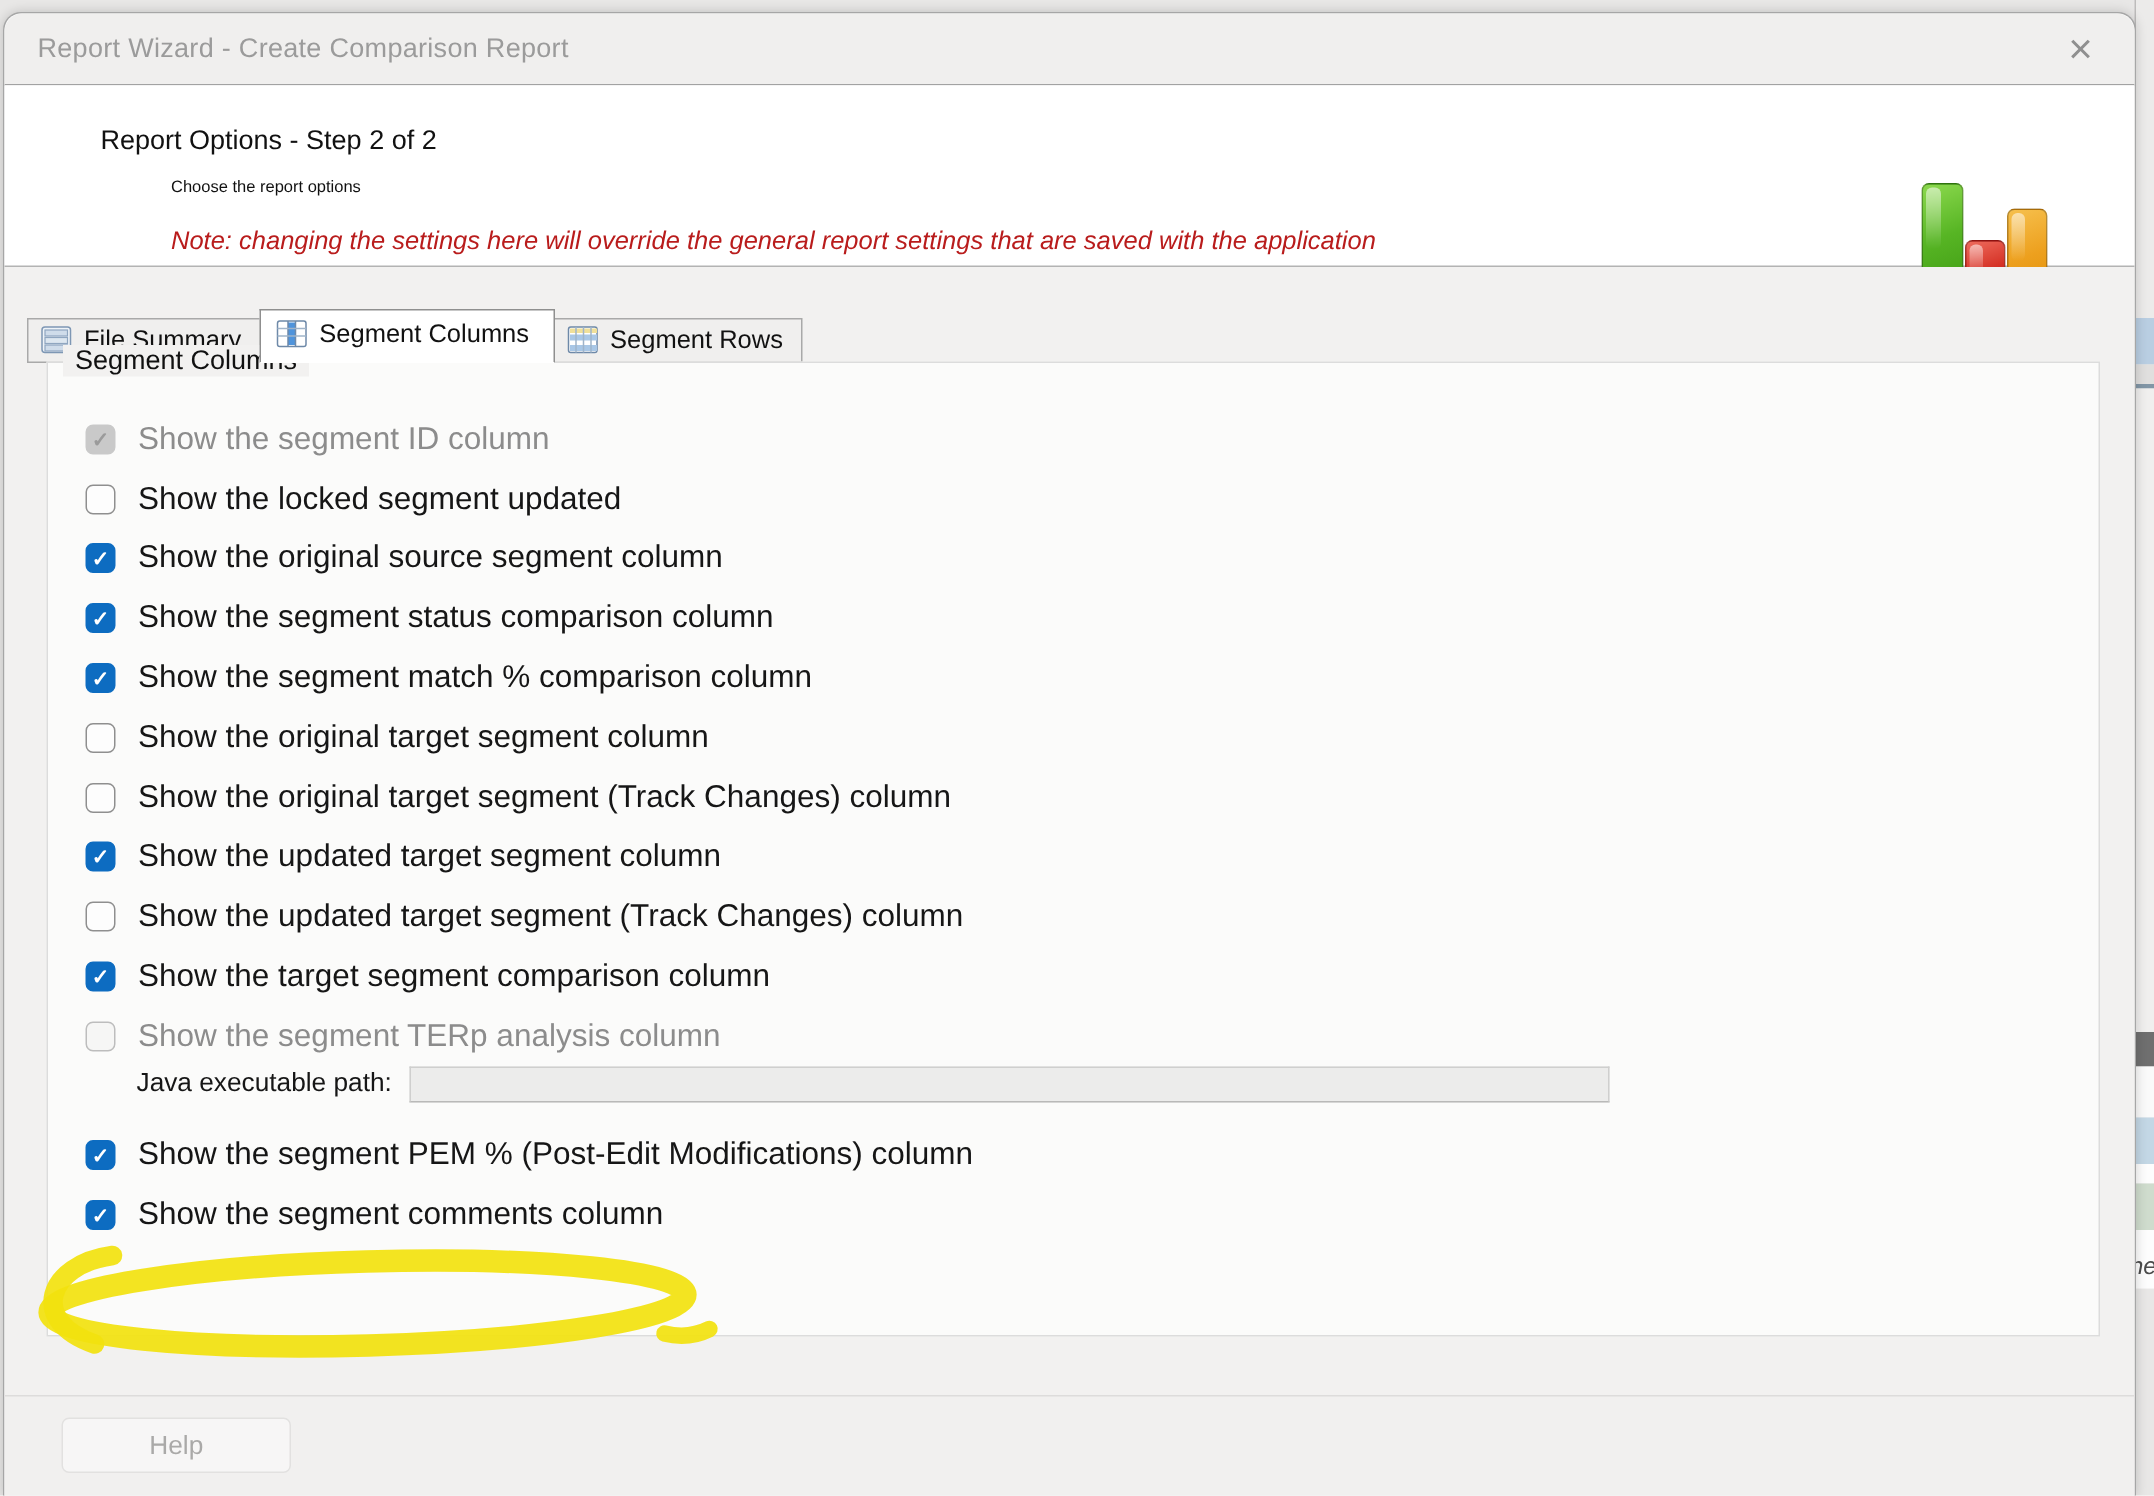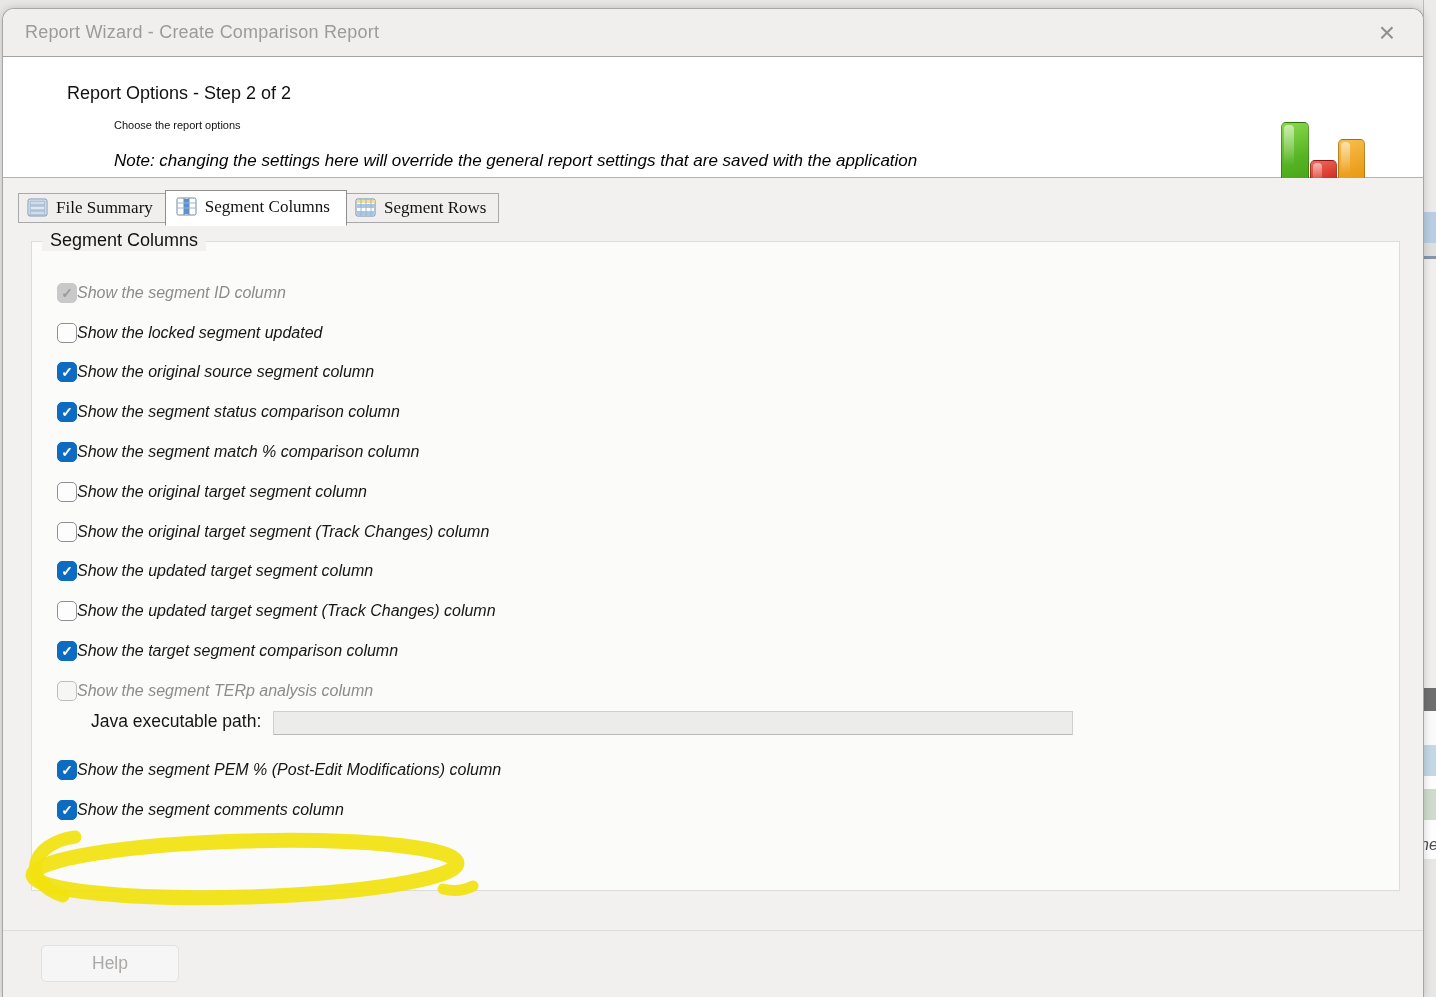--- a/index.html
+++ b/index.html
@@ -30,34 +30,34 @@
     display:flex;align-items:center;justify-content:center;
     font-size:28px;color:#8f8f8f;font-weight:300;cursor:default;
   }
   
   .header{
     position:absolute;left:0;top:48px;right:0;height:120px;
     background:#ffffff;border-bottom:1px solid #b3b3b3;
   }
   .h-title{position:absolute;left:64px;top:26px;font-size:18px;font-weight:normal;color:#111;}
   .h-sub{position:absolute;left:111px;top:62px;font-size:11px;color:#111;}
-  .h-note{position:absolute;left:111px;top:94px;font-size:17px;color:#000000;font-style:italic;}
+  .h-note{position:absolute;left:111px;top:94px;font-size:17px;color:#b91c1c;font-style:italic;}
   .chart-icon{position:absolute;right:58px;top:64px;width:84px;height:82px;}
   .bar{position:absolute;bottom:0;border-radius:5px;border:1px solid rgba(0,0,0,.25);}
   .bar.green{left:0;width:26px;height:79px;background:linear-gradient(160deg,#8cd94e 0%,#57b524 45%,#3c9711 100%);}
   .bar.red{left:29px;width:25px;height:41px;background:linear-gradient(160deg,#ee6b5d 0%,#d42f23 50%,#b81414 100%);}
   .bar.orange{left:57px;width:25px;height:62px;background:linear-gradient(160deg,#f6c04d 0%,#eda01e 50%,#df8d06 100%);}
   .bar:after{content:"";position:absolute;left:2px;right:55%;top:2px;bottom:45%;
     background:linear-gradient(180deg,rgba(255,255,255,.55),rgba(255,255,255,0));border-radius:4px;}
   
   .tabpage{
     position:absolute;left:0;top:169px;right:0;bottom:67px;
     background:#f2f1f0;
   }
-  .tabstrip{position:absolute;left:15px;top:12px;display:flex;align-items:center;font-family:Liberation Serif, serif;}
+  .tabstrip{position:absolute;left:15px;top:28px;display:flex;align-items:flex-end;}
   .tab{
     display:flex;align-items:center;gap:8px;
     background:#f0efee;border:1px solid #a9a9a9;
     padding:3px 12px 4px 8px;height:30px;box-sizing:border-box;
     font-size:17px;color:#111;position:relative;
   }
   .tab + .tab{margin-left:-1px;}
   .tab.active{
     background:#ffffff;border-color:#8f8f8f;height:36px;
     padding:3px 16px 6px 10px;z-index:2;border-bottom:1px solid #ffffff;
@@ -76,37 +76,37 @@
   .opt-row{height:39.8px;display:flex;align-items:center;}
   .cb{
     width:20px;height:20px;box-sizing:border-box;border-radius:5px;flex:0 0 auto;
     display:flex;align-items:center;justify-content:center;
     font-size:14px;line-height:1;font-weight:bold;
   }
   .cb.unchecked{background:#fdfdfd;border:1.5px solid #8f8f8f;}
   .cb.checked{background:var(--accent,#0d6cc1);color:#fff;border:1.5px solid var(--accent,#0d6cc1);}
   .cb.disabled.checked{background:#c9c9c9;border-color:#c9c9c9;color:#9b9b9b;}
   .cb.disabled.unchecked{background:#f6f6f5;border-color:#bdbdbd;}
-  .opt-label{font-size:16px;color:#161616;font-style:italic;}
+  .opt-label{margin-left:15px;font-size:21px;color:#161616;}
   .opt-row.disabled .opt-label{color:#8c8c8c;}
   .field-row{height:39.8px;display:flex;}
   .field-label{margin-left:34px;font-size:17.5px;color:#161616;}
   .field-input{
     margin-left:12px;width:800px;height:24px;box-sizing:border-box;
     background:#ececeb;border:1px solid #cfcfce;border-bottom-color:#b9b9b8;
   }
   
   .highlight-svg{position:absolute;left:10px;top:645px;pointer-events:none;z-index:5;}
   
   .footer{
     position:absolute;left:0;right:0;bottom:0;height:67px;
     background:#f1f0ef;border-top:1px solid #dddcdb;
   }
   .btn{
-    position:absolute;top:14px;height:37px;width:138px;box-sizing:border-box;
+    position:absolute;top:14px;height:37px;width:153px;box-sizing:border-box;
     border-radius:5px;font-size:17.5px;display:flex;align-items:center;justify-content:center;
     background:#fdfdfd;border:1px solid #949494;color:#111;cursor:default;text-align:right;
   }
   .btn.disabled{background:#f7f6f6;border-color:#e2e1e0;color:#aaa9a8;}
   .btn-help{left:38px;}
   .btn-group{position:absolute;right:26px;top:0;height:100%;display:flex;align-items:center;gap:14px;}
   .btn-group .btn{position:static;}
   
   .bgstrip{
     position:absolute;right:0;top:0;width:12px;height:859px;

